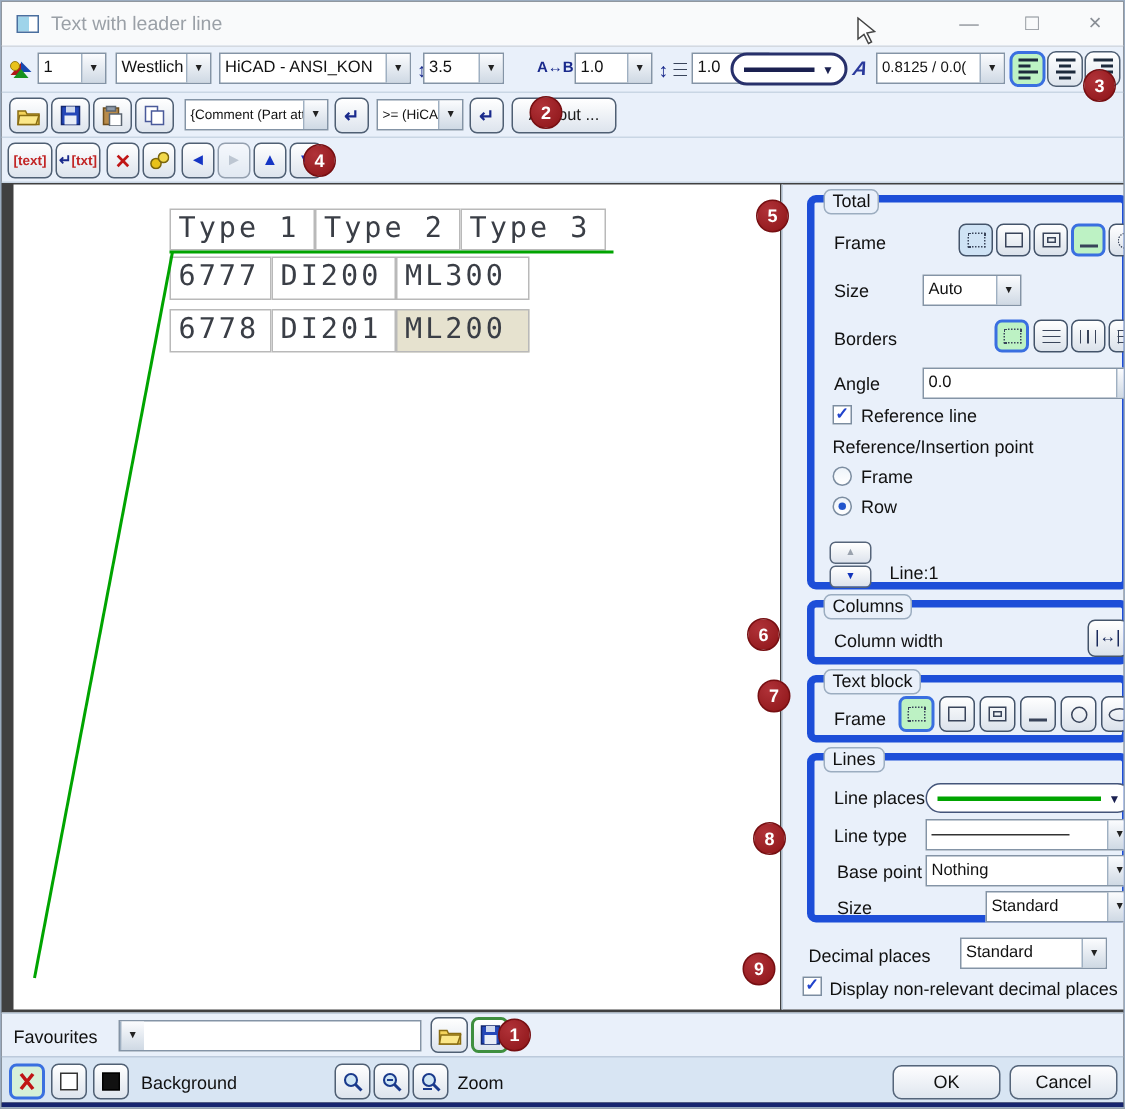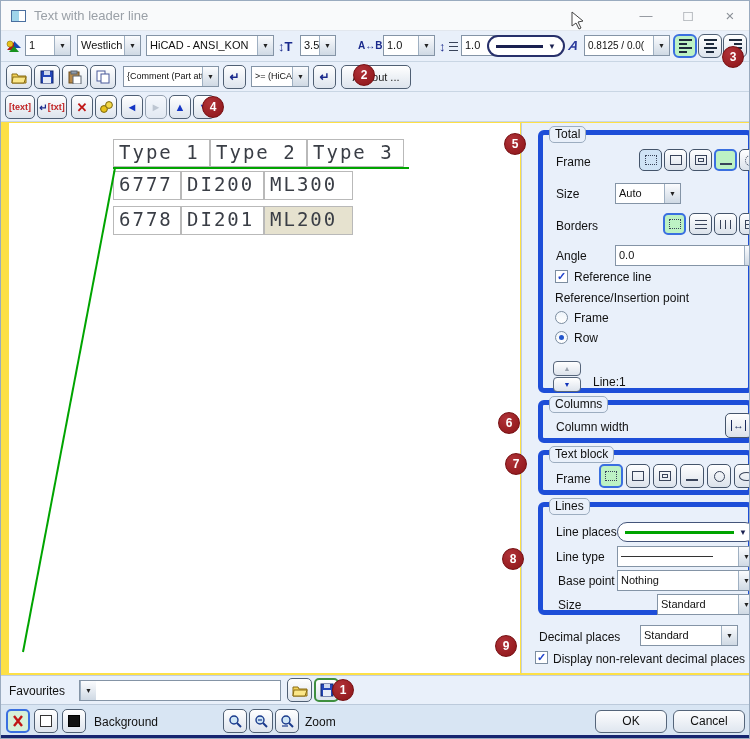--- a/index.html
+++ b/index.html
@@ -1,17 +1,17 @@
 <!DOCTYPE html>
 <html><head>
 <meta charset="utf-8">
 <style>
   * { box-sizing: border-box; margin: 0; padding: 0; }
   body { background:#cfd8e4; font-family:"Liberation Sans", sans-serif; }
-  .win { position:relative; width:750px; height:739px; background:#fde047;
+  .win { position:relative; width:750px; height:739px; background:#404040;
          border:1px solid #9aabbf; overflow:hidden; font-size:12px; color:#1c1c1c; }
 
   
   .titlebar { position:absolute; left:0; top:0; width:100%; height:30px;
               background:#f9fafb; border-bottom:1px solid #e2e7ee; }
   .title-ic { position:absolute; left:10px; top:9px; width:15px; height:12px;
               border:1px solid #4a6f9f; background:linear-gradient(90deg,#9fd4ea 0 55%,#ffffff 55%); }
   .title-tx { position:absolute; left:33px; top:7px; font-size:13px; color:#9aa0a7; }
   .wbtn { position:absolute; top:0; width:42px; height:30px; line-height:30px;
           text-align:center; color:#8a8f96; font-size:13px; }
@@ -164,21 +164,21 @@
     </div>
     <div class="dd" style="left:76px;top:4px;width:64px">
       <span class="v">Westlich</span>
         <span class="ar"></span>
     </div>
     <div class="dd" style="left:145px;top:4px;width:128px">
       <span class="v">HiCAD - ANSI_KON</span>
         <span class="ar"></span>
     </div>
     <span class="icon-tx" style="left:277px;top:8px;font-size:13px">↕T</span>
-    <div class="dd" style="left:299px;top:4px;width:36px">
+    <div class="dd" style="left:281px;top:4px;width:54px">
       <span class="v">3.5</span>
         <span class="ar"></span>
     </div>
     <span class="icon-tx" style="left:357px;top:9px;font-size:10px">A↔B</span>
     <div class="dd" style="left:382px;top:4px;width:52px">
       <span class="v">1.0</span>
         <span class="ar"></span>
     </div>
     <span class="icon-tx" style="left:438px;top:8px;font-size:13px">↕</span>
     <div style="position:absolute;left:448px;top:11px;width:9px;height:9px" class="g-h"></div>

